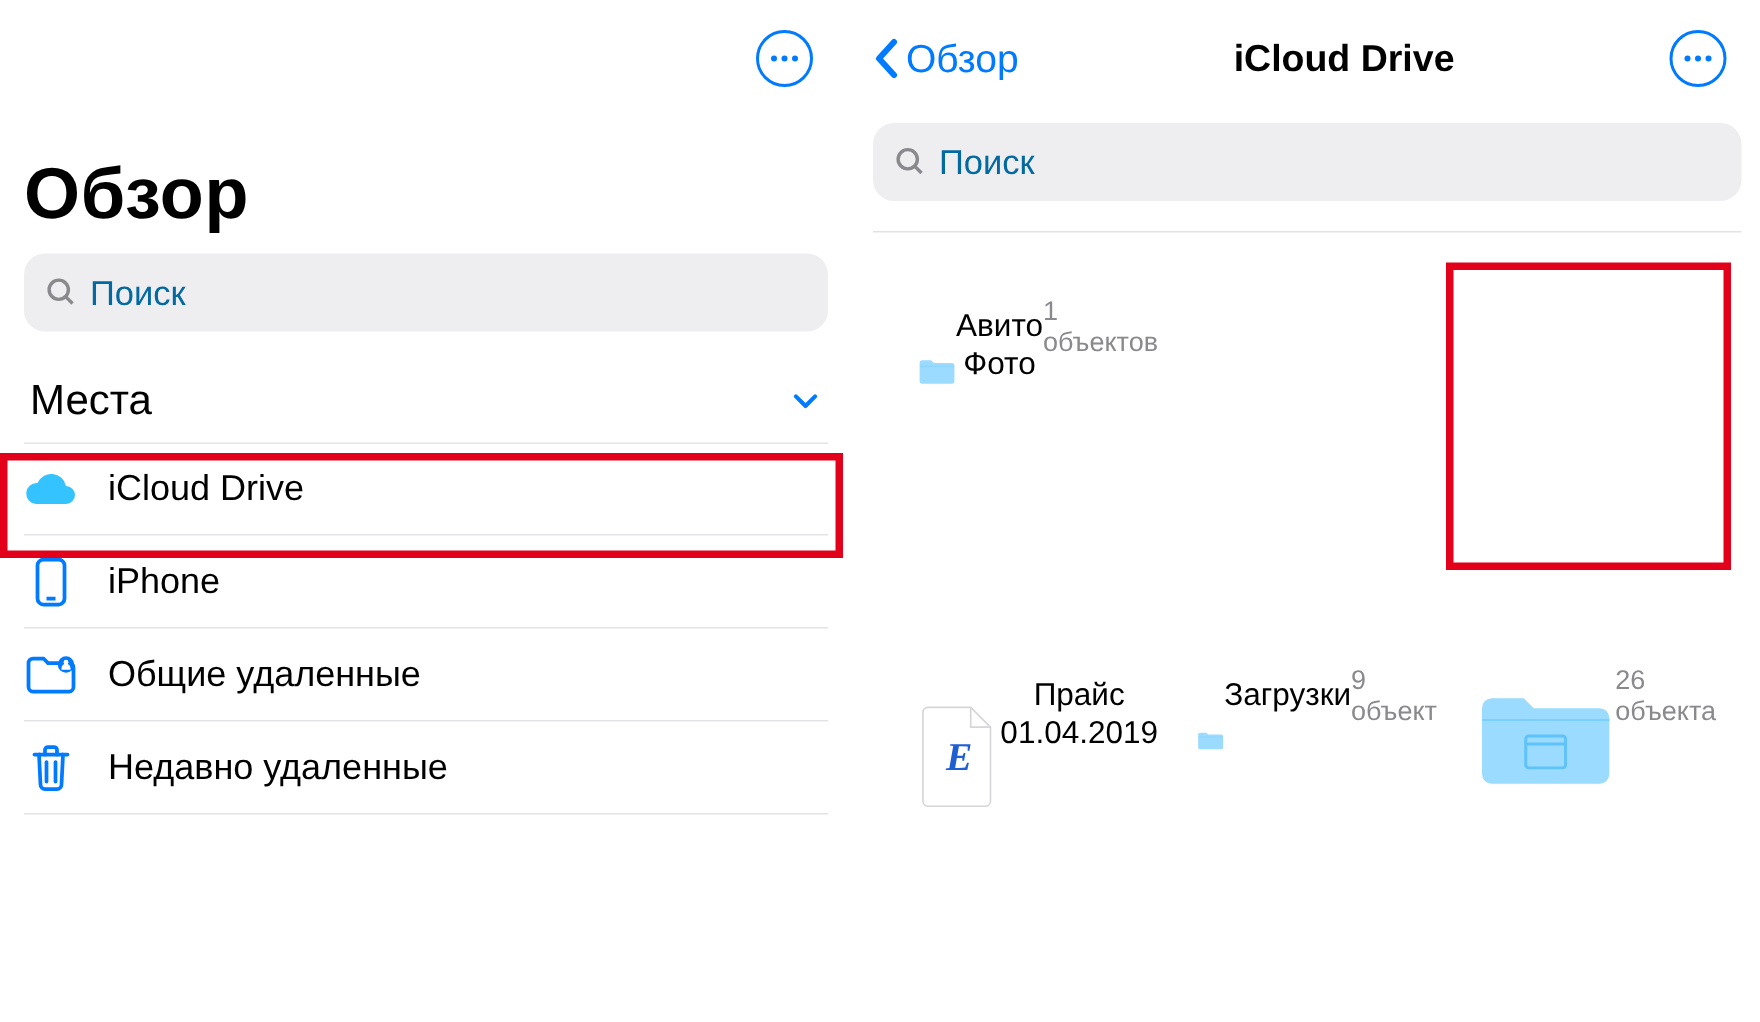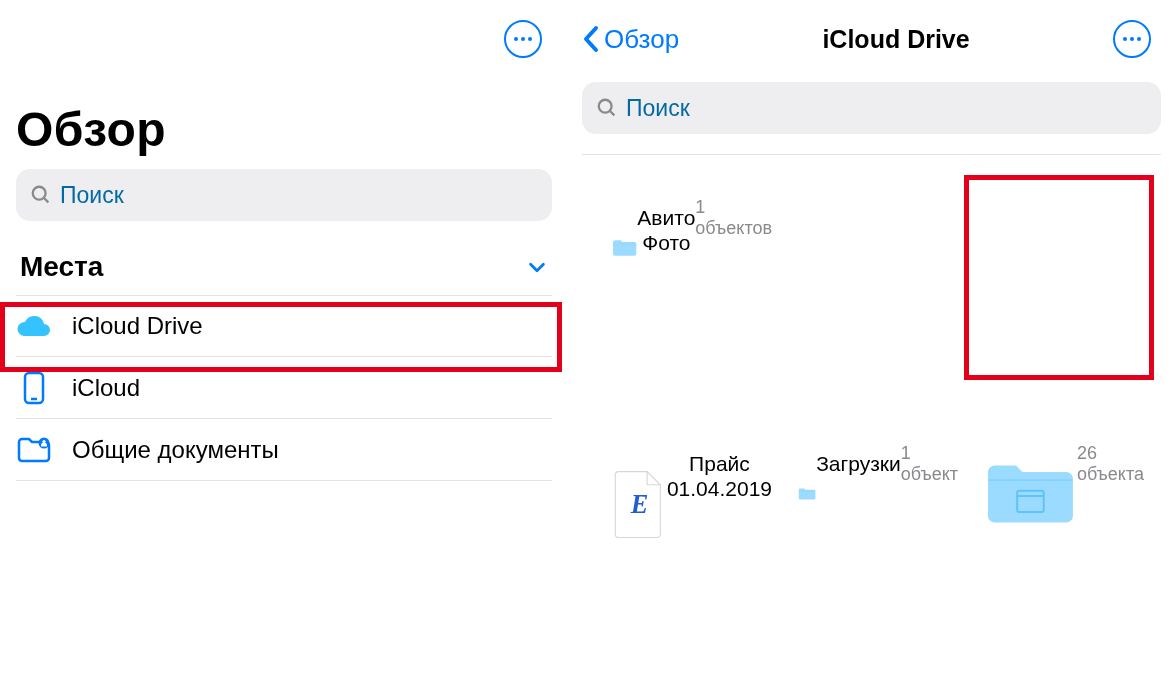--- a/index.html
+++ b/index.html
@@ -37,21 +37,21 @@
     display: flex; align-items: center; padding: 0 14px; gap: 8px;
     margin-top: 12px;
   }
   .search-ph { color: #0369a1; font-size: 23px; }
 
   
   .big-title { font-size: 48px; font-weight: 800; margin-top: 32px; letter-spacing: 0.5px; }
 
   
   .section-header { display: flex; align-items: center; margin-top: 30px; padding: 0 4px; }
-  .section-title { font-size: 28px; font-weight: 700; flex: 1; }
+  .section-title { font-size: 28px; font-weight: 400; flex: 1; }
 
   
   .list { margin-top: 12px; }
   .row {
     display: flex; align-items: center; height: 62px;
     border-bottom: 1px solid #e3e3e6;
     padding-right: 8px;
   }
   .row:first-child { border-top: 1px solid #e3e3e6; }
   .row .ic { width: 36px; display: flex; align-items: center; justify-content: center; margin-right: 20px; }
@@ -122,36 +122,48 @@
         <span class="row-label">iCloud Drive</span>
       </div>
 
       <div class="row">
         <span class="ic">
           <svg width="22" height="34" viewBox="0 0 22 34" fill="none" stroke="#007aff" stroke-width="2.5">
             <rect x="2" y="2" width="18" height="30" rx="4"></rect>
               <line x1="8" y1="28" x2="14" y2="28"></line>
           </svg>
         </span>
-        <span class="row-label">iCloud</span>
+        <span class="row-label">iPhone</span>
       </div>
 
 
       <div class="row">
         <span class="ic">
           <svg width="34" height="28" viewBox="0 0 34 28">
             <path d="M2 6a3 3 0 0 1 3-3h7l3 3h14a3 3 0 0 1 3 3v13a3 3 0 0 1-3 3H5a3 3 0 0 1-3-3V6z" fill="none" stroke="#007aff" stroke-width="2.5"></path>
             <circle cx="27" cy="7" r="5.5" fill="#007aff"></circle>
             <circle cx="27" cy="5.5" r="1.6" fill="#fff"></circle>
             <path d="M24 9.5a3 3 0 0 1 6 0v1h-6z" fill="#fff"></path>
           </svg>
         </span>
-        <span class="row-label">Общие документы</span>
-      </div>
-
+        <span class="row-label">Общие удаленные</span>
+      </div>
+
+      <div class="row">
+        <span class="ic">
+          <svg width="28" height="32" viewBox="0 0 28 32" fill="none" stroke="#007aff" stroke-width="2.5" stroke-linecap="round">
+            <path d="M3 7h22"></path>
+              <path d="M10 7V4a2 2 0 0 1 2-2h4a2 2 0 0 1 2 2v3"></path>
+            <path d="M6 7l1 20a3 3 0 0 0 3 3h8a3 3 0 0 0 3-3l1-20"></path>
+            <line x1="11" y1="12" x2="11" y2="25"></line>
+              <line x1="17" y1="12" x2="17" y2="25"></line>
+          </svg>
+        </span>
+        <span class="row-label">Недавно удаленные</span>
+      </div>
     </div>
 
     <div class="hl-red" style="left:0; top:302px; width:562px; height:70px;"></div>
   </div>
 
   <div class="right-pane">
     <div class="nav-row">
       <div class="back-btn">
         <svg width="18" height="28" viewBox="0 0 18 28" fill="none" stroke="#007aff" stroke-width="4" stroke-linecap="round" stroke-linejoin="round">
           <polyline points="14 3 4 14 14 25"></polyline>
@@ -202,21 +214,21 @@
         <div class="tile-name">Прайс 01.04.2019</div>
         <div class="tile-sub"></div>
       </div>
 
       <div class="tile">
         <svg width="140" height="106" viewBox="0 0 140 106">
           <path d="M6 20a10 10 0 0 1 10-10h32l10 10h66a10 10 0 0 1 10 10v56a10 10 0 0 1-10 10H16a10 10 0 0 1-10-10V20z" fill="#9bdbff"></path>
           <path d="M6 32h128" stroke="#7bcfff" stroke-width="2"></path>
         </svg>
         <div class="tile-name">Загрузки</div>
-        <div class="tile-sub">1 объект</div>
+        <div class="tile-sub">9 объект</div>
       </div>
 
       <div class="tile">
         <svg width="140" height="106" viewBox="0 0 140 106">
           <path d="M6 20a10 10 0 0 1 10-10h32l10 10h66a10 10 0 0 1 10 10v56a10 10 0 0 1-10 10H16a10 10 0 0 1-10-10V20z" fill="#9bdbff"></path>
           <path d="M6 32h128" stroke="#7bcfff" stroke-width="2"></path>
           <g stroke="#5fc2f8" stroke-width="3" fill="none">
             <rect x="50" y="48" width="40" height="32" rx="3"></rect>
             <line x1="50" y1="56" x2="90" y2="56"></line>
           </g>

